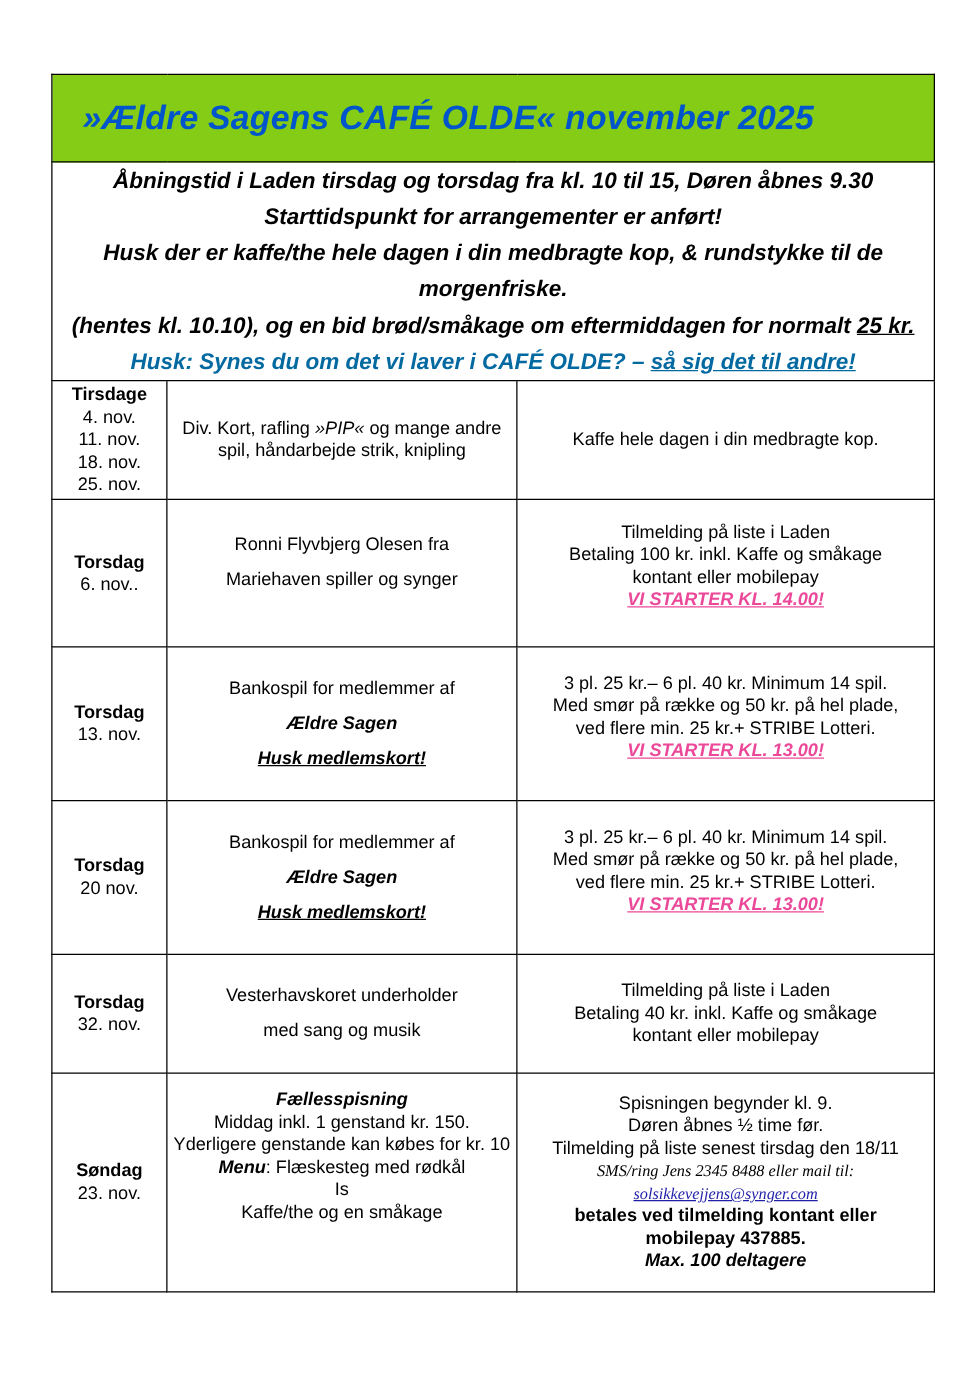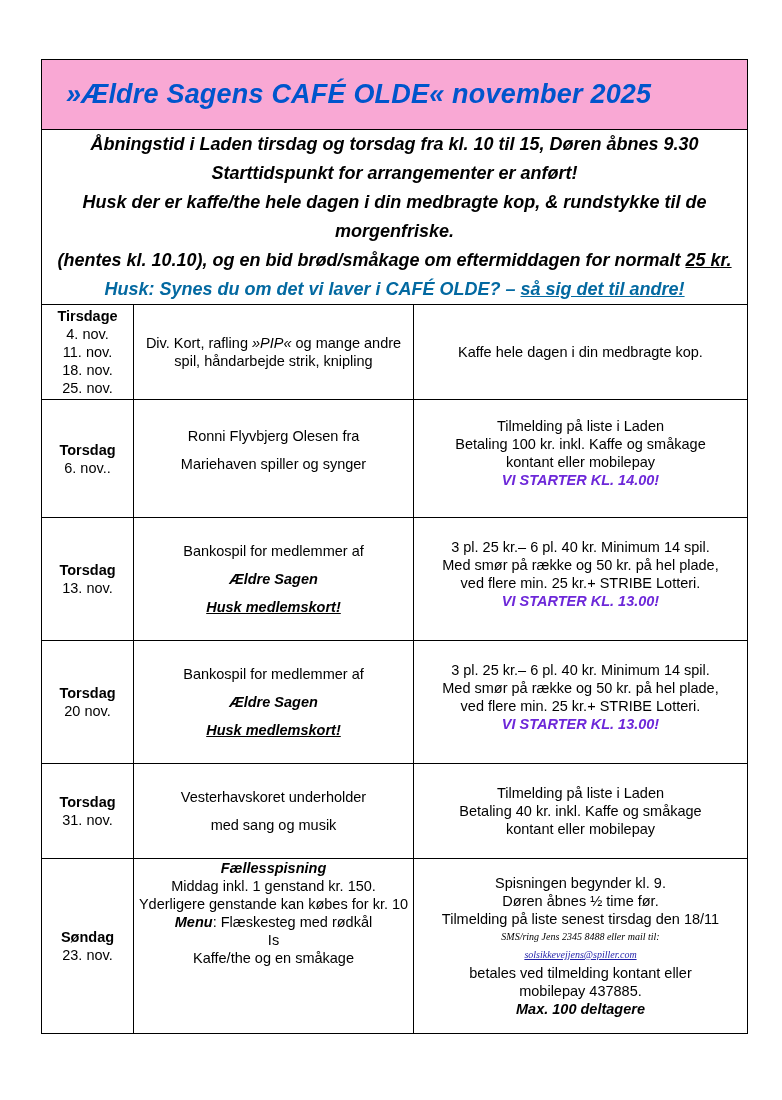--- a/index.html
+++ b/index.html
@@ -1,35 +1,35 @@
 <!DOCTYPE html>
 <html><head>
 <meta charset="utf-8">
 <style>
   html, body { margin: 0; padding: 0; background: #ffffff; }
   body { width: 782px; height: 1100px; position: relative; font-family: "Liberation Sans", sans-serif; color: #000; }
   .page { position: absolute; left: 41px; top: 59px; width: 706px; }
   table.sheet { border-collapse: collapse; width: 706px; table-layout: fixed; }
   table.sheet td { border: 1.5px solid #000; padding: 0; vertical-align: middle; text-align: center; }
-  .title-cell { background: #f9a8d4; height: 69px; text-align: left !important; }
+  .title-cell { background: #84cc16; height: 69px; text-align: left !important; }
   .title { color: #0055cc; font-weight: bold; font-style: italic; font-size: 27px; padding-left: 24px; letter-spacing: 0.2px; }
   .intro-cell { height: 150px; }
   .intro p { margin: 0; font-weight: bold; font-style: italic; font-size: 18px; line-height: 29px; }
   .intro .purple { color: #0369a1; }
   .u { text-decoration: underline; }
   .hdr td { height: 29px; font-weight: bold; font-size: 16.5px; }
   .date { font-size: 14.5px; line-height: 18px; }
   .date .day { font-weight: bold; }
   .cell { font-size: 14.5px; line-height: 18px; }
   .cell.spaced { line-height: 28px; }
-  .red { color: #6d28d9; font-weight: bold; font-style: italic; }
+  .red { color: #ec4899; font-weight: bold; font-style: italic; text-decoration: underline; }
   .bi { font-weight: bold; font-style: italic; }
-  .serif-i { font-family: "Liberation Serif", serif; font-style: italic; font-size: 10px; }
+  .serif-i { font-family: "Liberation Serif", serif; font-style: italic; font-size: 13px; }
   .link { color: #1f1fa8; text-decoration: underline; }
-  .b { font-weight: normal; }
+  .b { font-weight: bold; }
 </style>
 </head>
 <body>
 
 <div class="page">
 <table class="sheet">
   <colgroup>
         <col style="width:92px">
         <col style="width:280px">
         <col style="width:334px">
@@ -124,52 +124,52 @@
       <div>Med smør på række og 50 kr. på hel plade,</div>
       <div>ved flere min. 25 kr.+ STRIBE Lotteri.</div>
       <div class="red">VI STARTER KL. 13.00!</div>
       <div style="height:10px"></div>
     </td>
   </tr>
 
   <tr style="height:95px">
     <td class="date">
       <div class="day">Torsdag</div>
-      <div>31. nov.</div>
+      <div>32. nov.</div>
     </td>
     <td class="cell spaced">
       <div>Vesterhavskoret underholder</div>
       <div>med sang og musik</div>
     </td>
     <td class="cell">
       <div>Tilmelding på liste i Laden</div>
       <div>Betaling 40 kr. inkl. Kaffe og småkage</div>
       <div>kontant eller mobilepay</div>
     </td>
   </tr>
 
   <tr style="height:175px">
     <td class="date">
       <div class="day">Søndag</div>
       <div>23. nov.</div>
     </td>
-    <td class="cell" style="vertical-align:top;">
+    <td class="cell" style="vertical-align:top;padding-top:12px">
       <div class="bi">Fællesspisning</div>
       <div>Middag inkl. 1 genstand kr. 150.</div>
       <div>Yderligere genstande kan købes for kr. 10</div>
       <div><span class="bi">Menu</span><span>: Flæskesteg med rødkål</span></div>
       <div>Is</div>
       <div>Kaffe/the og en småkage</div>
     </td>
     <td class="cell">
       <div>Spisningen begynder kl. 9.</div>
       <div>Døren åbnes ½ time før.</div>
       <div>Tilmelding på liste senest tirsdag den 18/11</div>
       <div class="serif-i">SMS/ring Jens 2345 8488 eller mail til:</div>
-      <div class="serif-i"><span class="link">solsikkevejjens@spiller.com</span></div>
+      <div class="serif-i"><span class="link">solsikkevejjens@synger.com</span></div>
       <div class="b">betales ved tilmelding kontant eller</div>
       <div class="b">mobilepay 437885.</div>
       <div class="bi">Max. 100 deltagere</div>
     </td>
   </tr>
 </tbody>
     </table>
 </div>
 
 </body></html>

